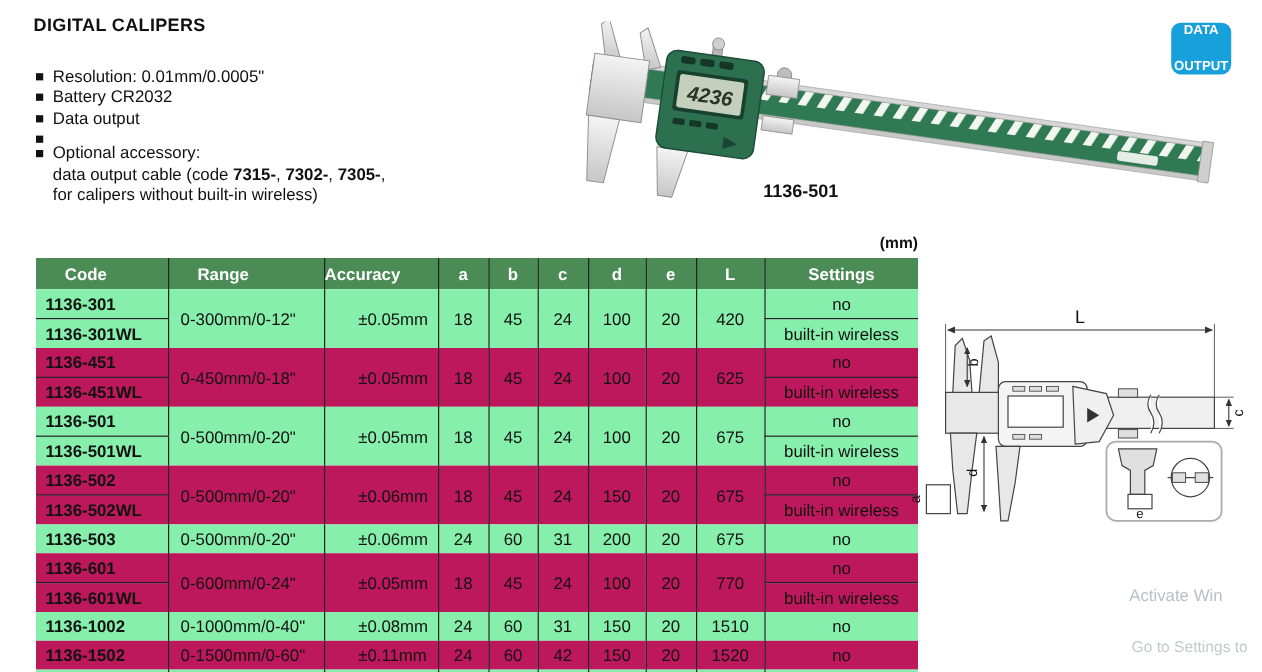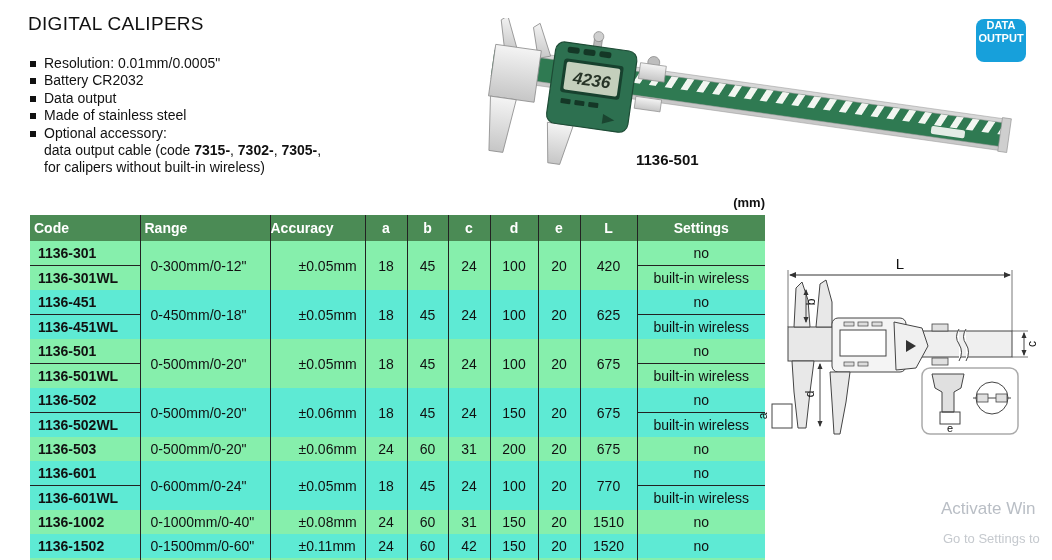--- a/index.html
+++ b/index.html
@@ -1,44 +1,44 @@
 <!DOCTYPE html>
 <html><head>
 <meta charset="utf-8">
 <style>
   html,body{margin:0;padding:0}
   body{width:1052px;height:560px;position:relative;overflow:hidden;background:#ffffff;
        font-family:"Liberation Sans",sans-serif;color:#111}
-  .title{position:absolute;left:28px;top:13px;font-size:19px;font-weight:normal;letter-spacing:.3px}
+  .title{position:absolute;left:28px;top:13px;font-size:15px;font-weight:bold;letter-spacing:.3px}
   .badge{position:absolute;left:976px;top:19px;width:50px;height:43px;background:#17a0db;border-radius:8px;
          color:#fff;font-weight:bold;font-size:11px;text-align:center;display:flex;flex-direction:column;
-         justify-content:flex-start;line-height:13px}
+         justify-content:space-between;line-height:13px}
   .features{position:absolute;left:30px;top:55px}
   .fl{display:flex;font-size:14px;line-height:17.4px;color:#111}
   .fl .bullet{width:6px;height:6px;background:#111;margin:6px 8px 0 0;flex:none}
   .fl.cont{padding-left:14px}
   .fl b{font-weight:bold}
   .photo{position:absolute;left:480px;top:18px}
   .model-label{position:absolute;left:636px;top:151px;font-weight:bold;font-size:15px}
   .mm{position:absolute;left:30px;top:195px;width:735px;text-align:right;font-weight:bold;font-size:13px}
   table.spec{position:absolute;left:30px;top:215px;border-collapse:collapse;table-layout:fixed;font-size:14px}
   table.spec th{background:#4b8b55;color:#fff;height:24px;font-weight:bold}
   table.spec td{height:22px}
   table.spec td+td,table.spec th+th{border-left:1px solid #222}
   table.spec .pair-sep{border-bottom:1px solid #222}
   tr.row-gray{background:#86efac}
-  tr.row-white{background:#5eead4}
+  tr.row-white{background:#be185d}
   .c-code{font-weight:bold;text-align:left;padding:0 4px 0 8px}
   .c-range{text-align:left;padding-left:10px}
   .c-acc{text-align:left;padding-left:28px}
   th.c-acc{text-align:left;padding-left:0}
   .c-num,.c-wire{text-align:center}
-  th.c-code,th.c-range{text-align:left;padding-left:4px}
+  th.c-code,th.c-range{text-align:left;padding-left:24px}
   .diagram{position:absolute;left:756px;top:232px}
-  .wm1{position:absolute;left:941px;top:499px;color:#b9bec5;font-size:17px;white-space:nowrap}
+  .wm1{position:absolute;left:941px;top:488px;color:#b9bec5;font-size:14px;white-space:nowrap}
   .wm2{position:absolute;left:943px;top:531px;color:#c5c9ce;font-size:13px;white-space:nowrap}
   svg text{font-family:"Liberation Sans",sans-serif}
 </style>
 </head>
 <body>
 
 <div class="title">DIGITAL CALIPERS</div>
 
 <div class="badge">
   <span>DATA</span>
@@ -53,21 +53,20 @@
     <div class="fl">
       <span class="bullet"></span>
       <span>Battery CR2032</span>
     </div>
     <div class="fl">
       <span class="bullet"></span>
       <span>Data output</span>
     </div>
     <div class="fl">
       <span class="bullet"></span>
-      <span>Made of stainless steel</span>
     </div>
     <div class="fl">
       <span class="bullet"></span>
       <span>Optional accessory:</span>
     </div>
     <div class="fl cont">
       <span><span>data output cable (code </span><b>7315-</b><span>, </span><b>7302-</b><span>, </span><b>7305-</b><span>,</span></span>
     </div>
     <div class="fl cont">
       <span>for calipers without built-in wireless)</span>

